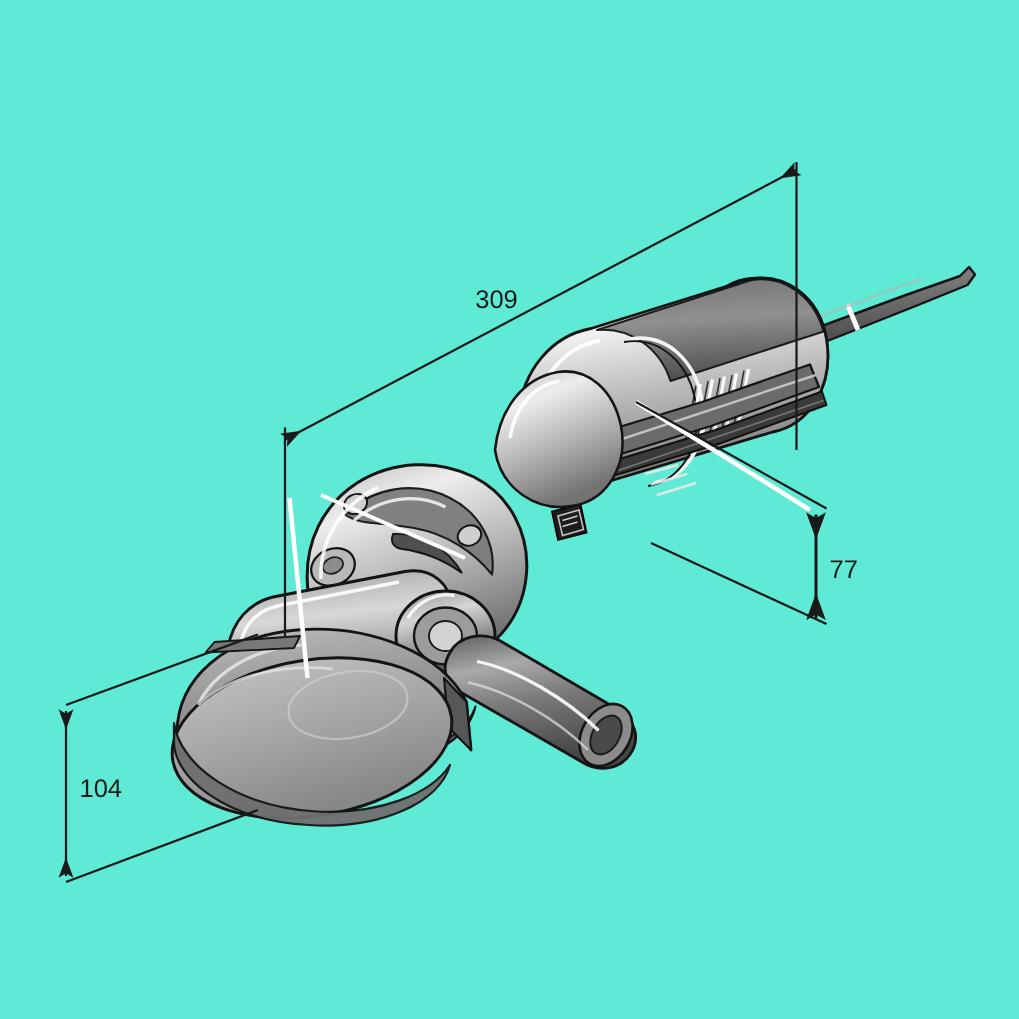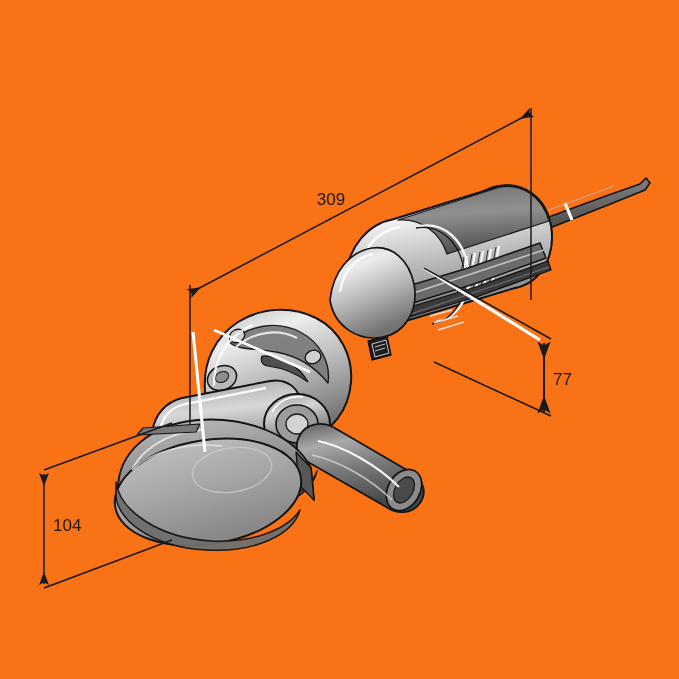--- a/index.html
+++ b/index.html
@@ -1,18 +1,18 @@
 <!DOCTYPE html>
 <html><head>
 <meta charset="utf-8">
 <style>
   html,body{margin:0;padding:0;background:#ffffff;}
   body{width:679px;height:679px;overflow:hidden;
        font-family:"Liberation Sans","DejaVu Sans",sans-serif;}
-  #stage{position:relative;width:679px;height:679px;background:#f97316;}
+  #stage{position:relative;width:679px;height:679px;background:#5eead4;}
   #stage svg{position:absolute;left:0;top:0;}
   .dimtext{font-family:"Liberation Sans","DejaVu Sans",sans-serif;
            font-size:17px;fill:#1a1a1a;}
 </style>
 </head>
 <body>
 
 <div id="stage">
 
 <svg width="679" height="679" viewBox="0 0 679 679">

